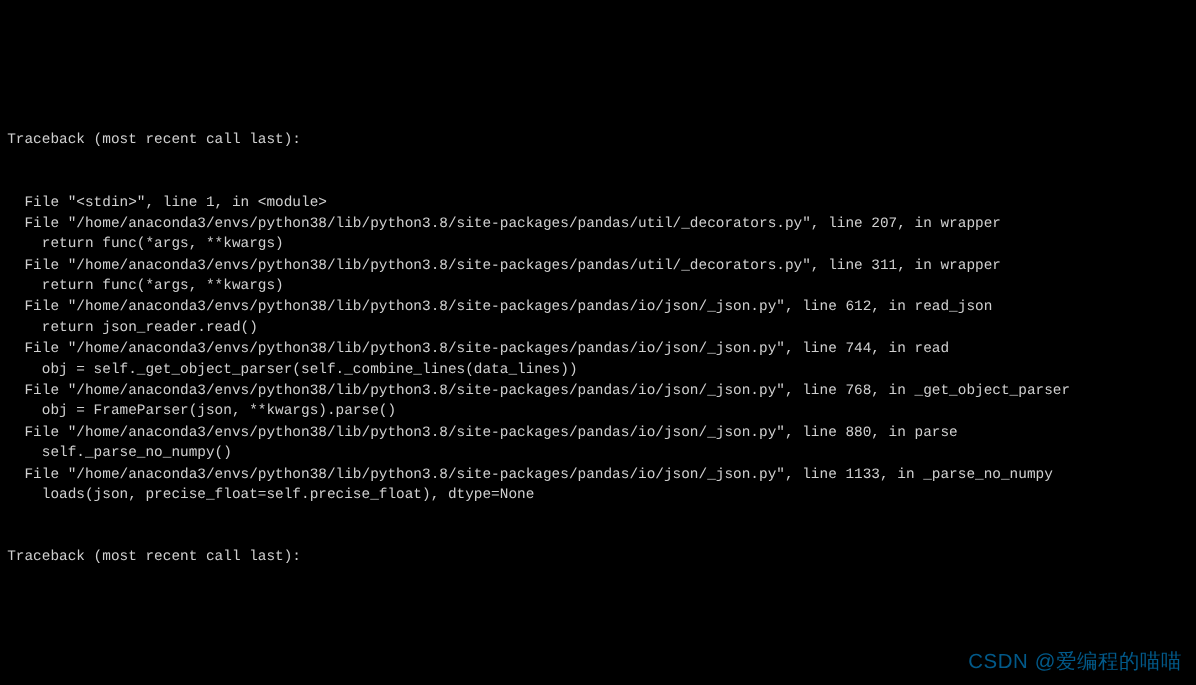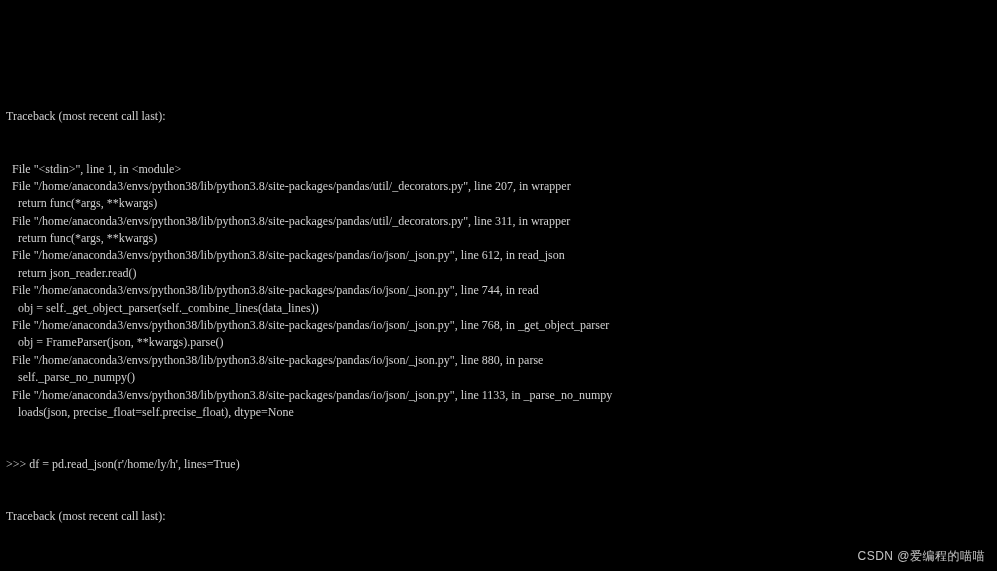--- a/index.html
+++ b/index.html
@@ -15,42 +15,40 @@
       line-height: 1.45;
       width: 997px;
       height: 571px;
       overflow: hidden;
       padding: 4px 6px;
       position: relative;
       white-space: pre;
     }
     .line {
       display: block;
-      font-family: Liberation Serif, serif;
     }
     .watermark {
       position: absolute;
       right: 12px;
       bottom: 6px;
-      color: #e5e5e5;
+      color: #0369a1;
       font-family: sans-serif;
-      font-size: 12px;
+      font-size: 17px;
       letter-spacing: 0.5px;
       opacity: 0.85;
     }
   </style>
 </head>
 <body>
 
 
 
 <div>
   <span class="line">Traceback (most recent call last):</span>
   <div id="tb1"><span class="line">  File "&lt;stdin&gt;", line 1, in &lt;module&gt;</span><span class="line">  File "/home/anaconda3/envs/python38/lib/python3.8/site-packages/pandas/util/_decorators.py", line 207, in wrapper</span><span class="line">    return func(*args, **kwargs)</span><span class="line">  File "/home/anaconda3/envs/python38/lib/python3.8/site-packages/pandas/util/_decorators.py", line 311, in wrapper</span><span class="line">    return func(*args, **kwargs)</span><span class="line">  File "/home/anaconda3/envs/python38/lib/python3.8/site-packages/pandas/io/json/_json.py", line 612, in read_json</span><span class="line">    return json_reader.read()</span><span class="line">  File "/home/anaconda3/envs/python38/lib/python3.8/site-packages/pandas/io/json/_json.py", line 744, in read</span><span class="line">    obj = self._get_object_parser(self._combine_lines(data_lines))</span><span class="line">  File "/home/anaconda3/envs/python38/lib/python3.8/site-packages/pandas/io/json/_json.py", line 768, in _get_object_parser</span><span class="line">    obj = FrameParser(json, **kwargs).parse()</span><span class="line">  File "/home/anaconda3/envs/python38/lib/python3.8/site-packages/pandas/io/json/_json.py", line 880, in parse</span><span class="line">    self._parse_no_numpy()</span><span class="line">  File "/home/anaconda3/envs/python38/lib/python3.8/site-packages/pandas/io/json/_json.py", line 1133, in _parse_no_numpy</span><span class="line">    loads(json, precise_float=self.precise_float), dtype=None</span></div>
-  <span class="line">&gt;&gt;&gt; df = pd.read_json(r'/home/ly/h', lines=True)</span>
   <span class="line">Traceback (most recent call last):</span>
   
   
 </div>
 
 <div class="watermark">CSDN @爱编程的喵喵</div>
 
 
 
 

